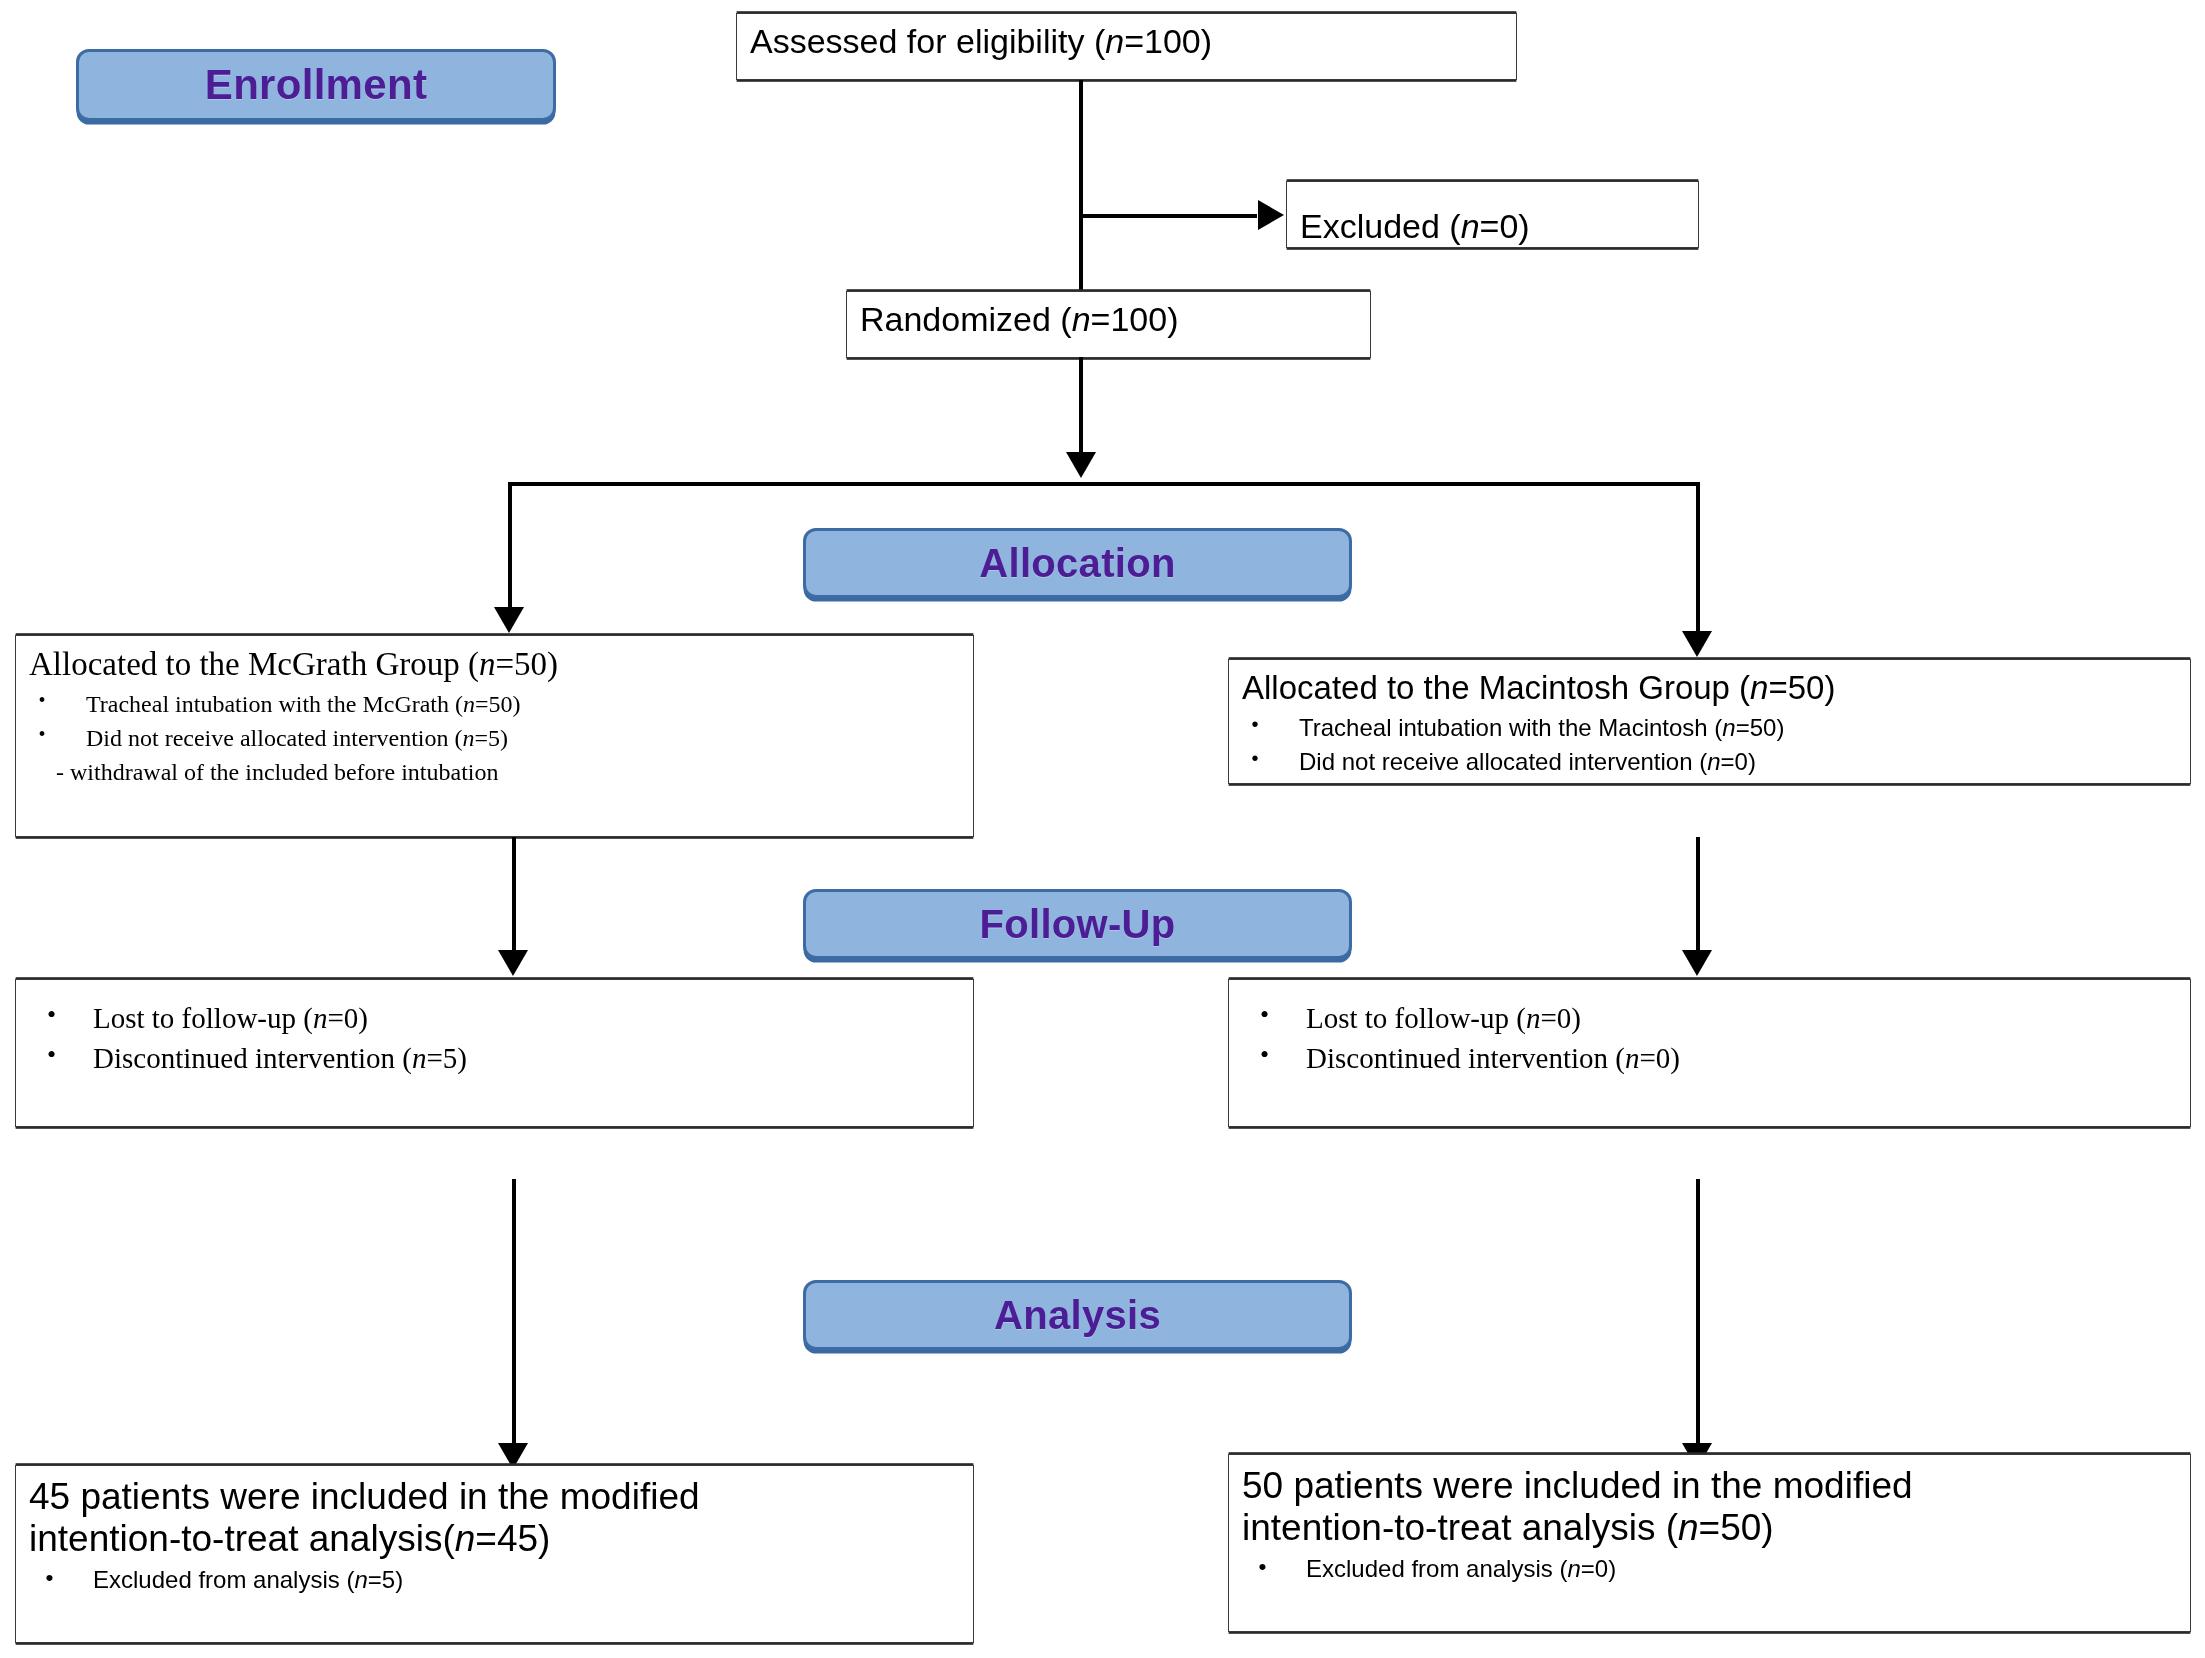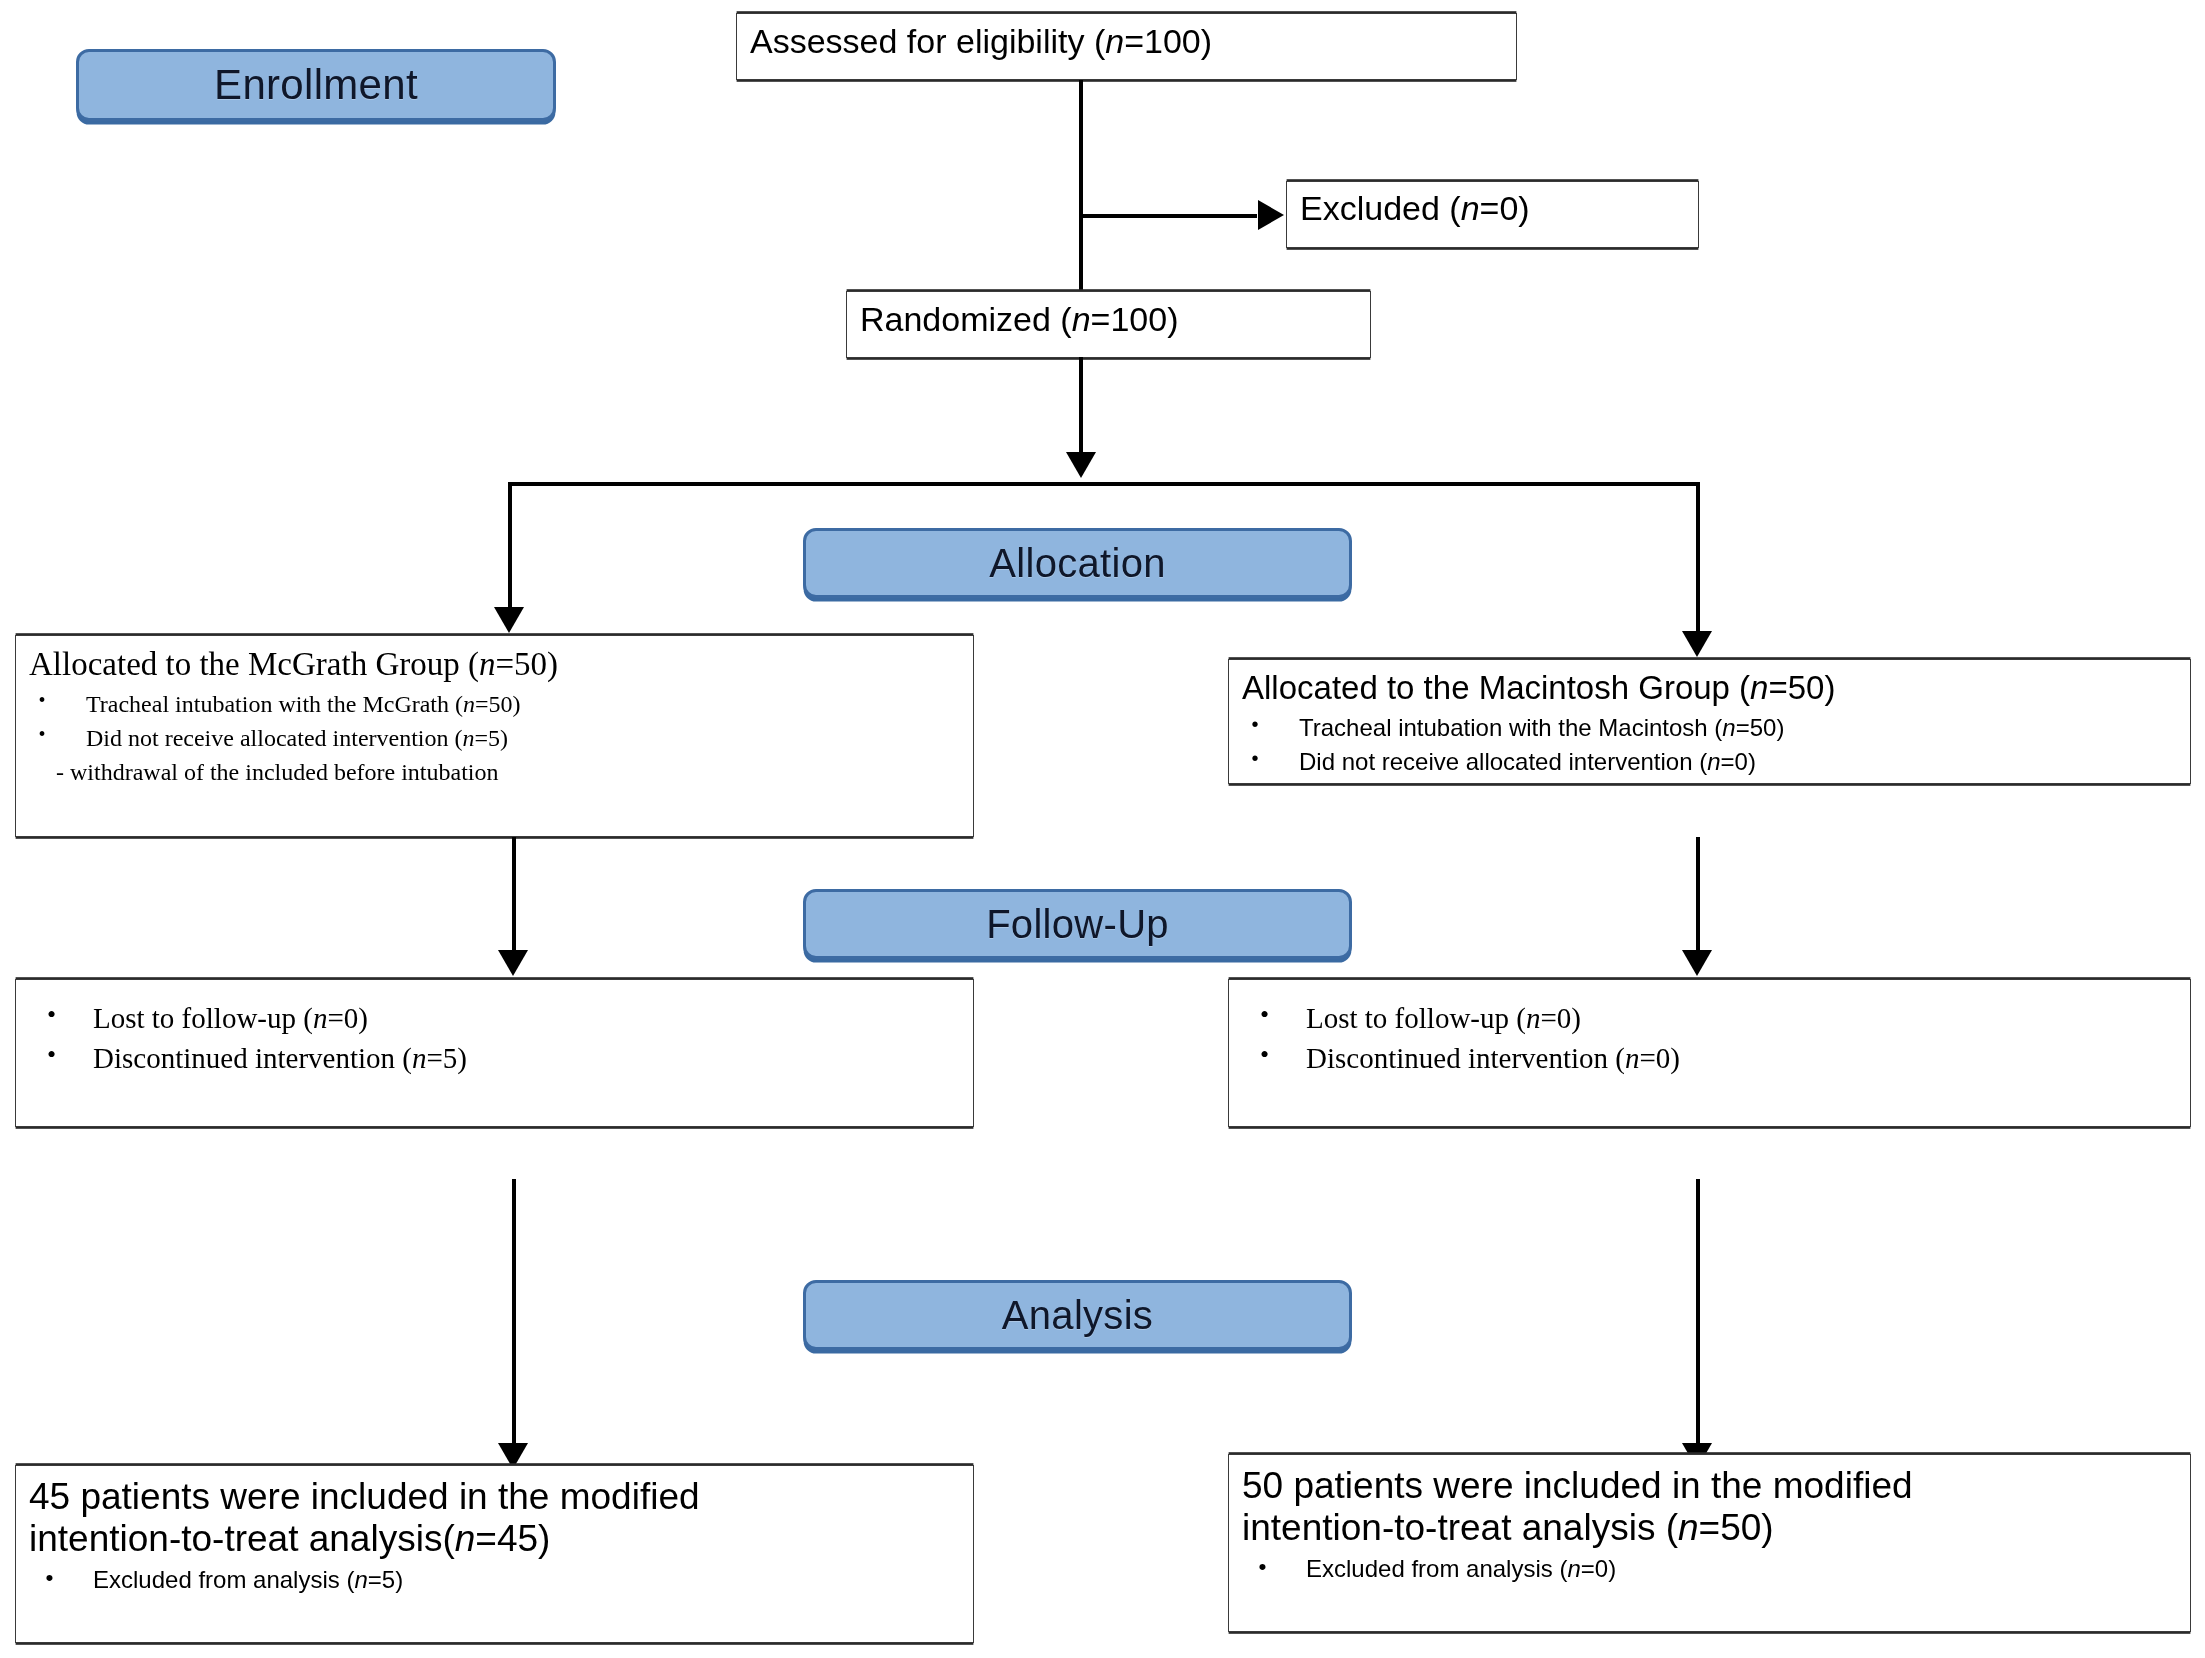--- a/index.html
+++ b/index.html
@@ -23,22 +23,22 @@
   .stage-badge {
     position: absolute;
     box-sizing: border-box;
     background: #8FB5DE;
     border: 3px solid #3D6BA3;
     border-radius: 13px;
     box-shadow: 0 4.2px 0 -0.6px #3A6AA2;
     display: flex;
     align-items: center;
     justify-content: center;
-    color: #0f172a;
-    font-weight: normal;
+    color: #4c1d95;
+    font-weight: bold;
     letter-spacing: 0.3px;
     text-shadow: 0 0.6px 0 rgba(255,255,255,0.25);
   }
 
   
   .node-box {
     position: absolute;
     box-sizing: border-box;
     background: #ffffff;
     border: 1.8px solid #3a3a3a;
@@ -165,21 +165,21 @@
       </div>
     </div>
   </div>
 
   <div class="vline" style="left:1079px; top:80px; height:232px;"></div>
 
   <div class="hline" style="left:1079px; top:214px; width:178px;"></div>
   <div class="arrow-right" style="left:1258px; top:200px;"></div>
 
   <div class="node-box" style="left:1286px; top:181px; width:413px; height:67px;">
-    <div class="box-inner" style="padding-top:6px;">
+    <div class="box-inner" style="padding-top:24px;">
       <div class="centered-line">
         <span>Excluded (</span><em class="n">n</em><span>=0)</span>
       </div>
     </div>
   </div>
 
   <div class="node-box" style="left:846px; top:291px; width:525px; height:67px;">
     <div class="box-inner" style="padding-top:7.1px;">
       <div class="centered-line">
         <span>Randomized (</span><em class="n">n</em><span>=100)</span>

